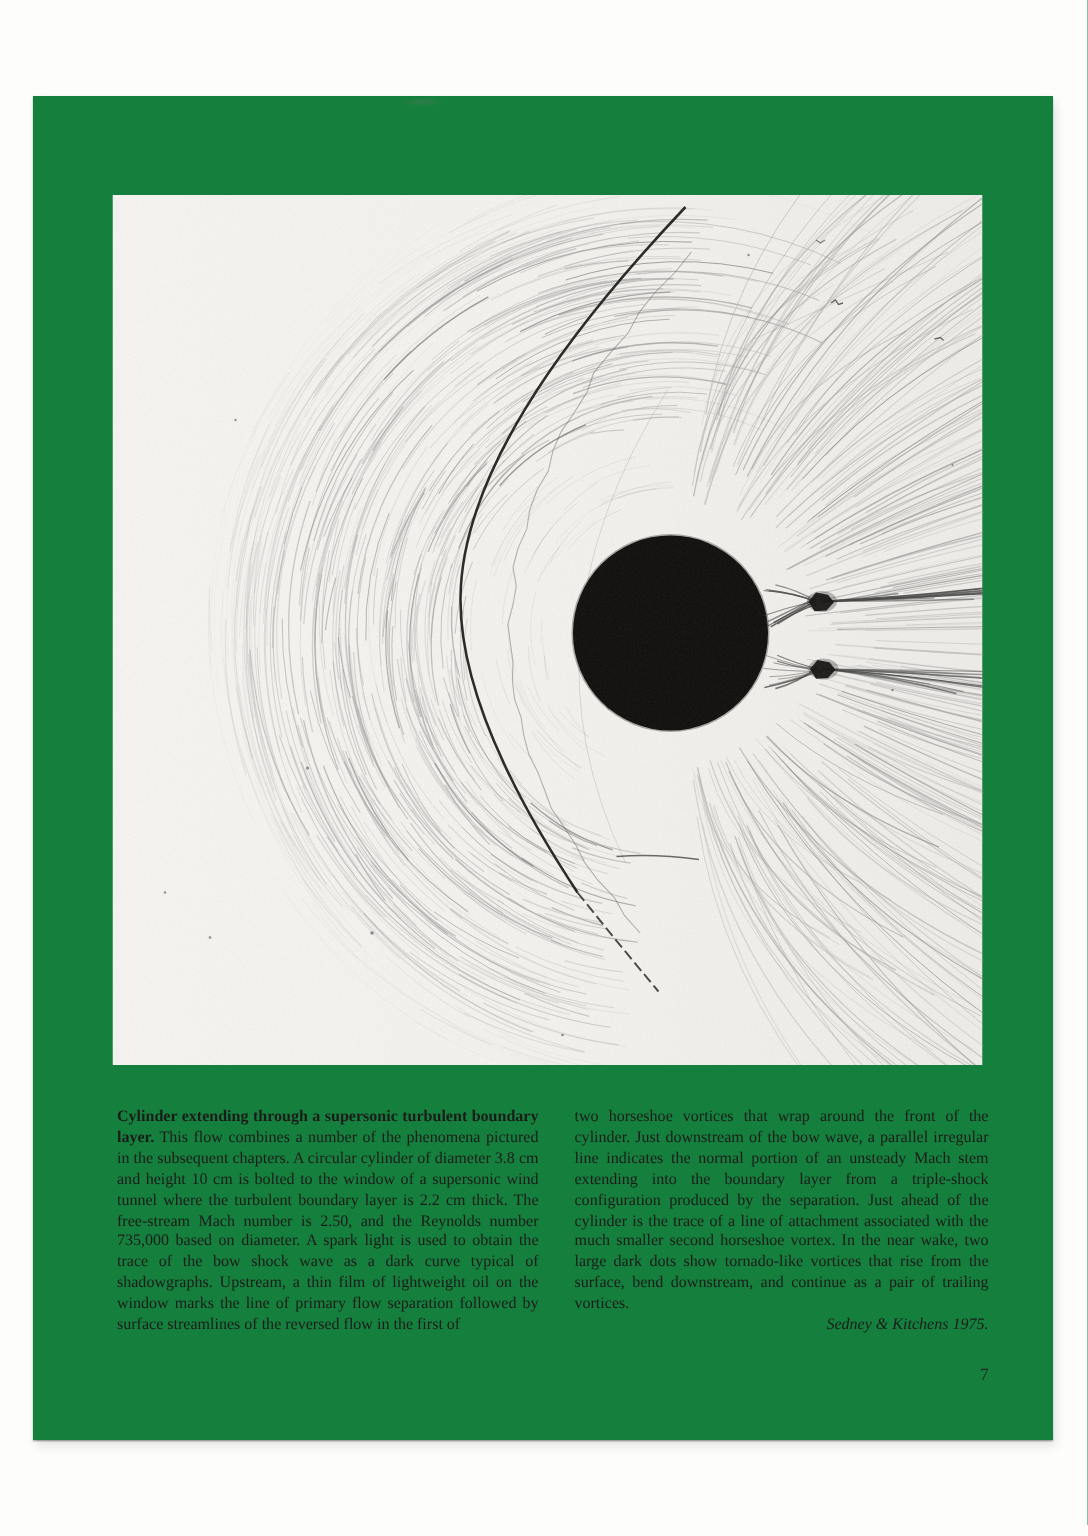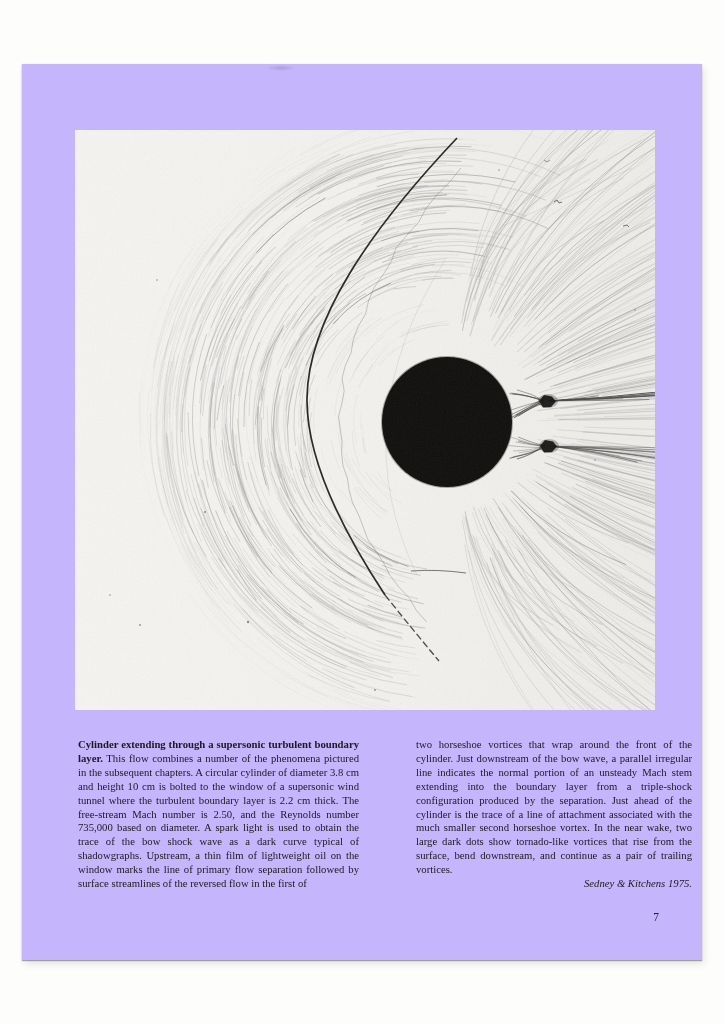--- a/index.html
+++ b/index.html
@@ -1,32 +1,32 @@
 <!DOCTYPE html>
 <html><head>
 <meta charset="utf-8">
 <style>
   html,body{margin:0;padding:0;}
   body{width:725px;height:1024px;background:#fdfdfc;overflow:hidden;
        font-family:"Liberation Serif",serif;}
   .stage{position:relative;width:725px;height:1024px;}
   .page{position:absolute;left:22px;top:64px;width:680px;height:896px;
-        background:#c4b5fd;
+        background:#15803d;
         box-shadow:0 1px 1px rgba(100,100,95,.55), 2px 4px 7px rgba(0,0,0,.10),
                    -1px 0 2px rgba(0,0,0,.04);}
   .smudge{position:absolute;left:244px;top:1px;width:30px;height:6px;
         background:radial-gradient(ellipse at center,rgba(110,110,110,.30),rgba(0,0,0,0) 70%);}
   .photo{position:absolute;left:53px;top:66px;width:580px;height:580px;}
   .photo svg{display:block;width:580px;height:580px;}
   .caption{position:absolute;top:674px;left:0;width:100%;
            font-size:10.7px;line-height:13.9px;color:#1c1b1a;
            text-align:justify;}
   .col{position:absolute;top:0;}
   .col-left{left:56px;width:281px;}
-  .col-right{left:361px;width:276px;margin-left:33px;}
+  .col-right{left:361px;width:276px;}
   .lead{font-weight:bold;}
   .cite{font-style:italic;text-align:right;}
   .pageno{position:absolute;left:571px;top:847px;width:66px;text-align:right;
           font-size:11.5px;color:#242424;}
 </style>
 </head>
 <body>
 
 <div class="stage">
   <div class="page">

